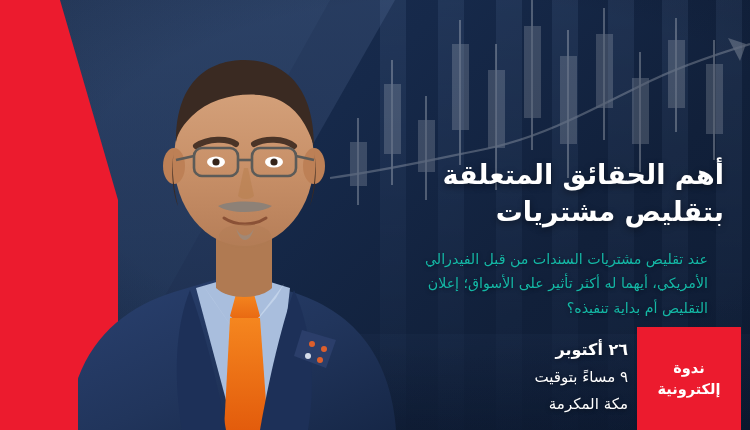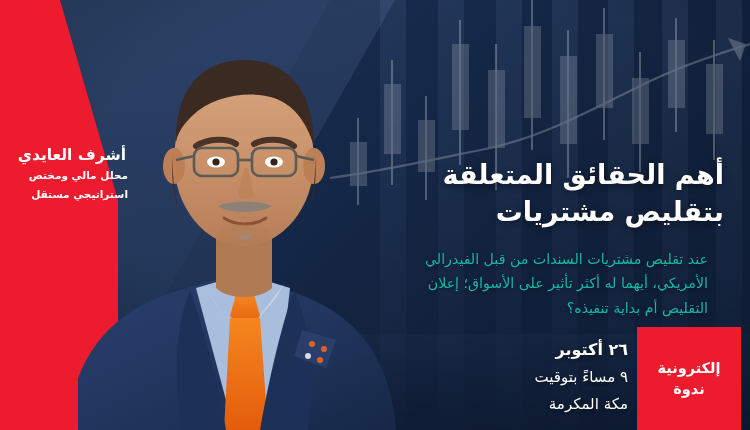--- a/index.html
+++ b/index.html
@@ -179,25 +179,20 @@
         <rect x="376" y="64" width="17" height="70"></rect>
       </g>
       <path d="M0 178 C60 170, 110 158, 160 148 C215 136, 265 108, 310 86 C345 68, 380 56, 420 44" stroke="#ffffff" stroke-width="2.2" fill="none" opacity="0.75"></path>
       <path d="M398 38 l18 6 -6 17 z" fill="#ffffff" opacity="0.75"></path>
     </svg>
   </div>
 
   <div class="vignette"></div>
 
   <div class="red-panel"></div>
-  <div class="speaker">
-    <div class="name">أشرف العايدي</div>
-    <div class="role">محلل مالي ومختص</div>
-    <div class="role">استراتيجي مستقل</div>
-  </div>
 
   <div class="portrait">
     <svg viewBox="0 0 330 430" preserveAspectRatio="xMidYMax meet" aria-hidden="true">
       <defs>
         <linearGradient id="suitG" x1="0" y1="0" x2="1" y2="1">
           <stop offset="0%" stop-color="#2a4170"></stop>
           <stop offset="55%" stop-color="#21355c"></stop>
           <stop offset="100%" stop-color="#162747"></stop>
         </linearGradient>
         <linearGradient id="skinG" x1="0" y1="0" x2="0" y2="1">
@@ -284,18 +279,18 @@
   </div>
 
   <div class="when">
     <div class="date">٢٦ أكتوبر</div>
     <div class="time">٩ مساءً بتوقيت</div>
     <div class="time">مكة المكرمة</div>
   </div>
 
   <div class="badge">
     <div>
+      <div>ندوة</div>
       <div>إلكترونية</div>
-      <div>ندوة</div>
     </div>
   </div>
 
 </div>
 
 </body></html>

